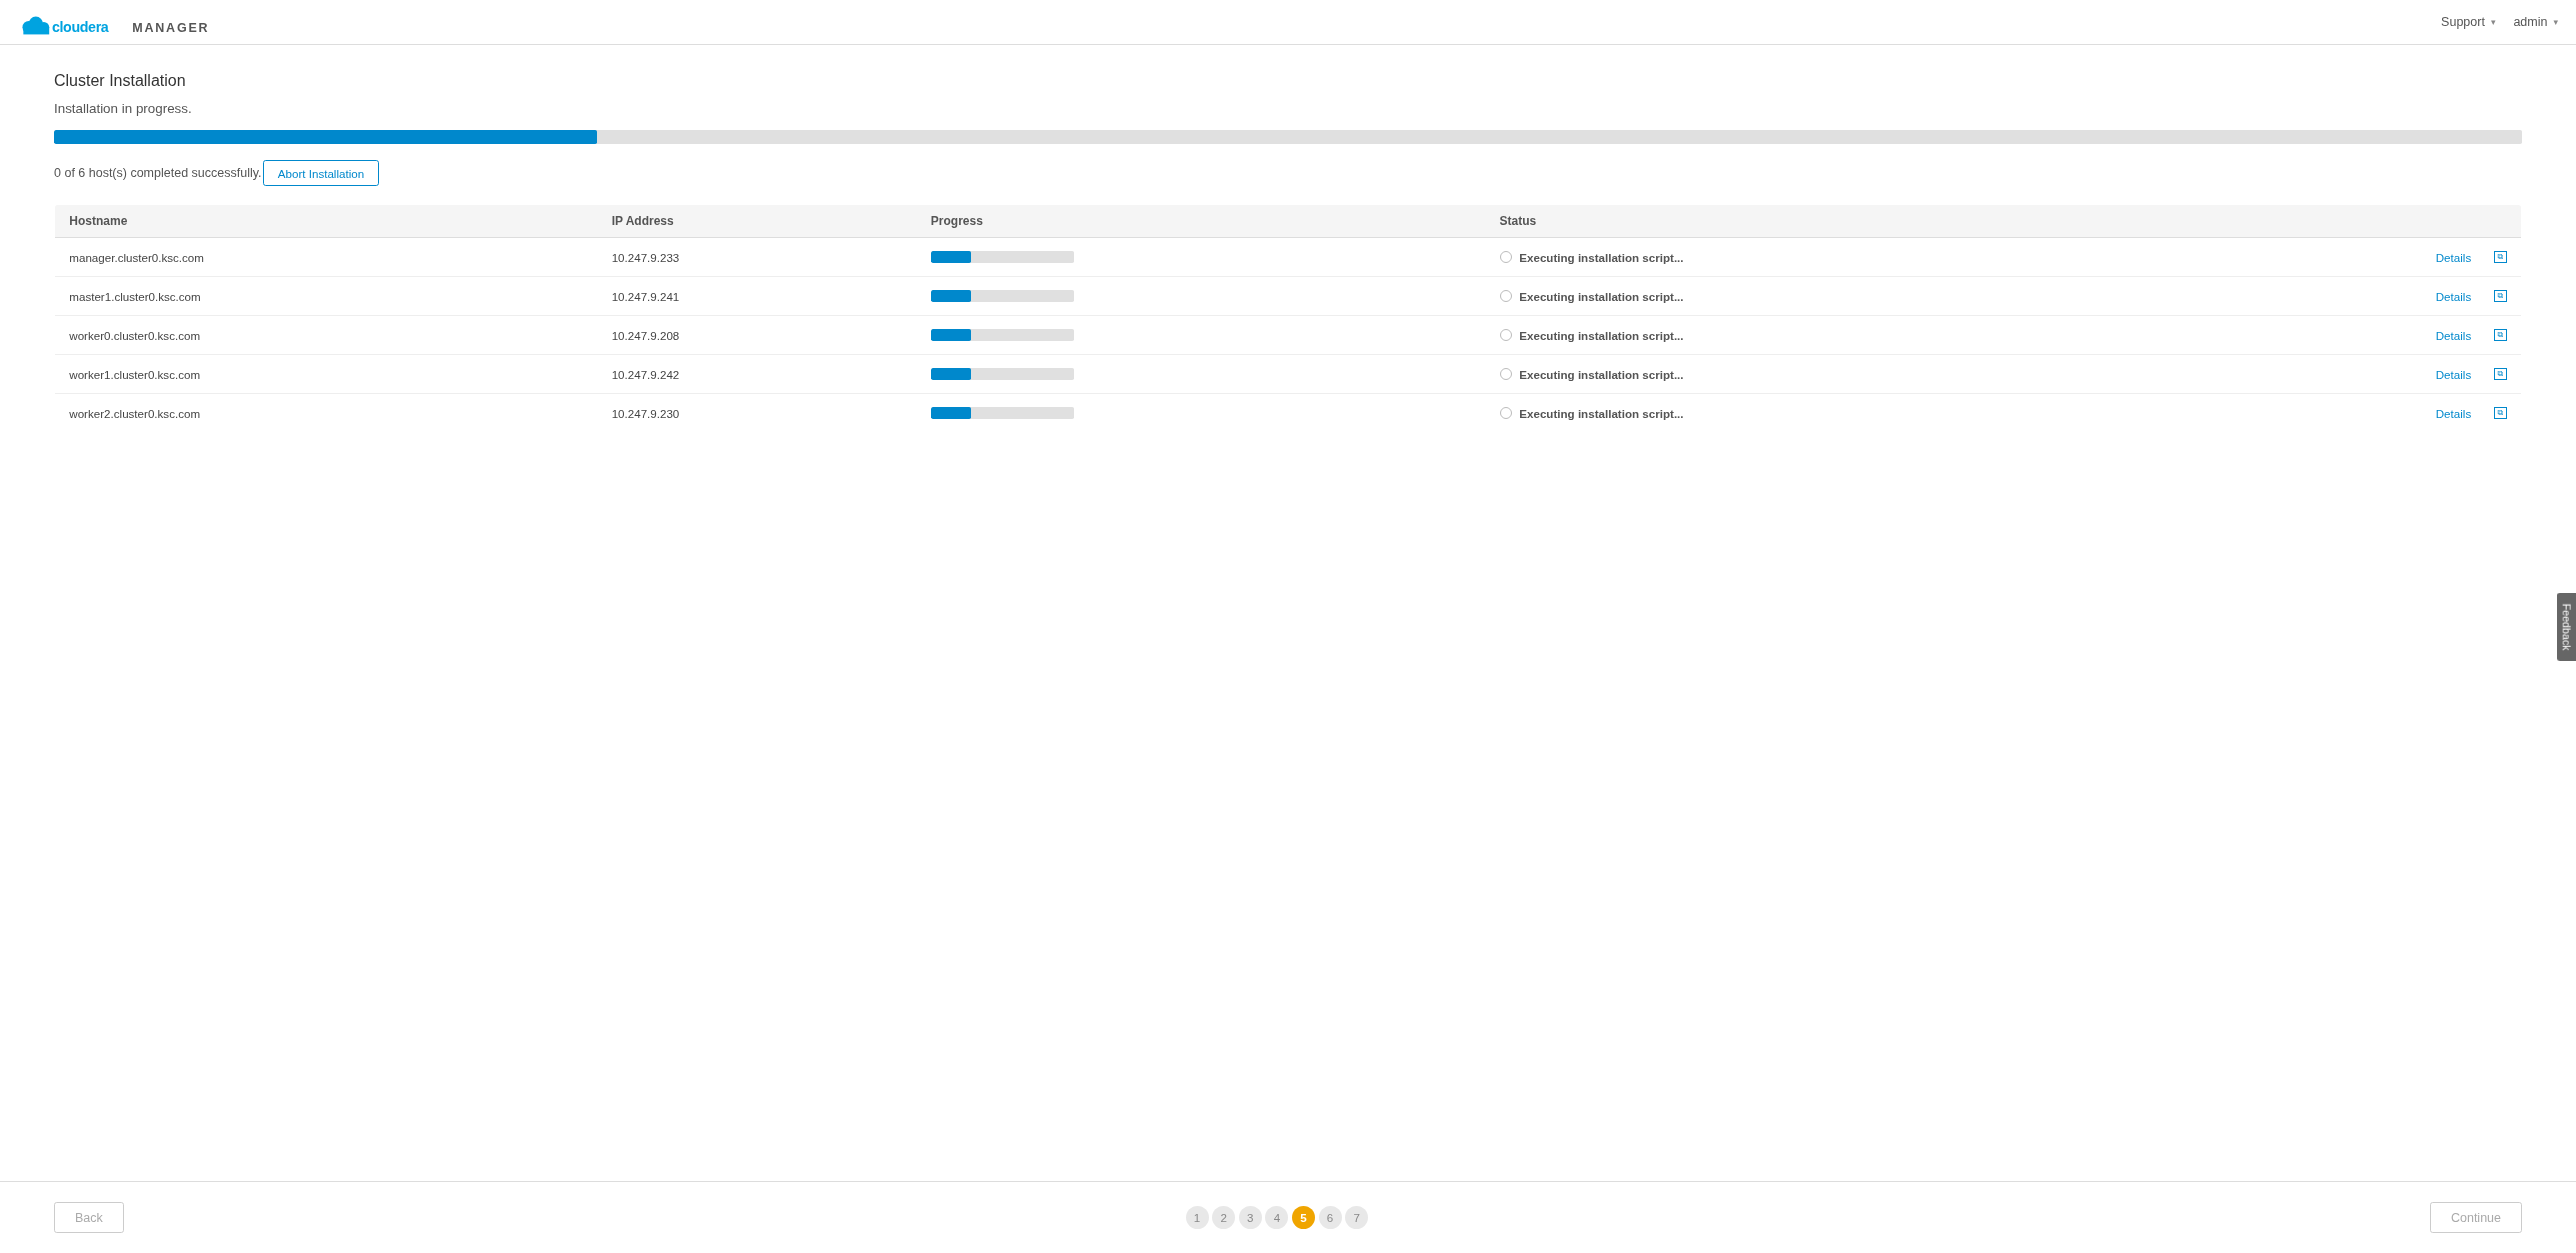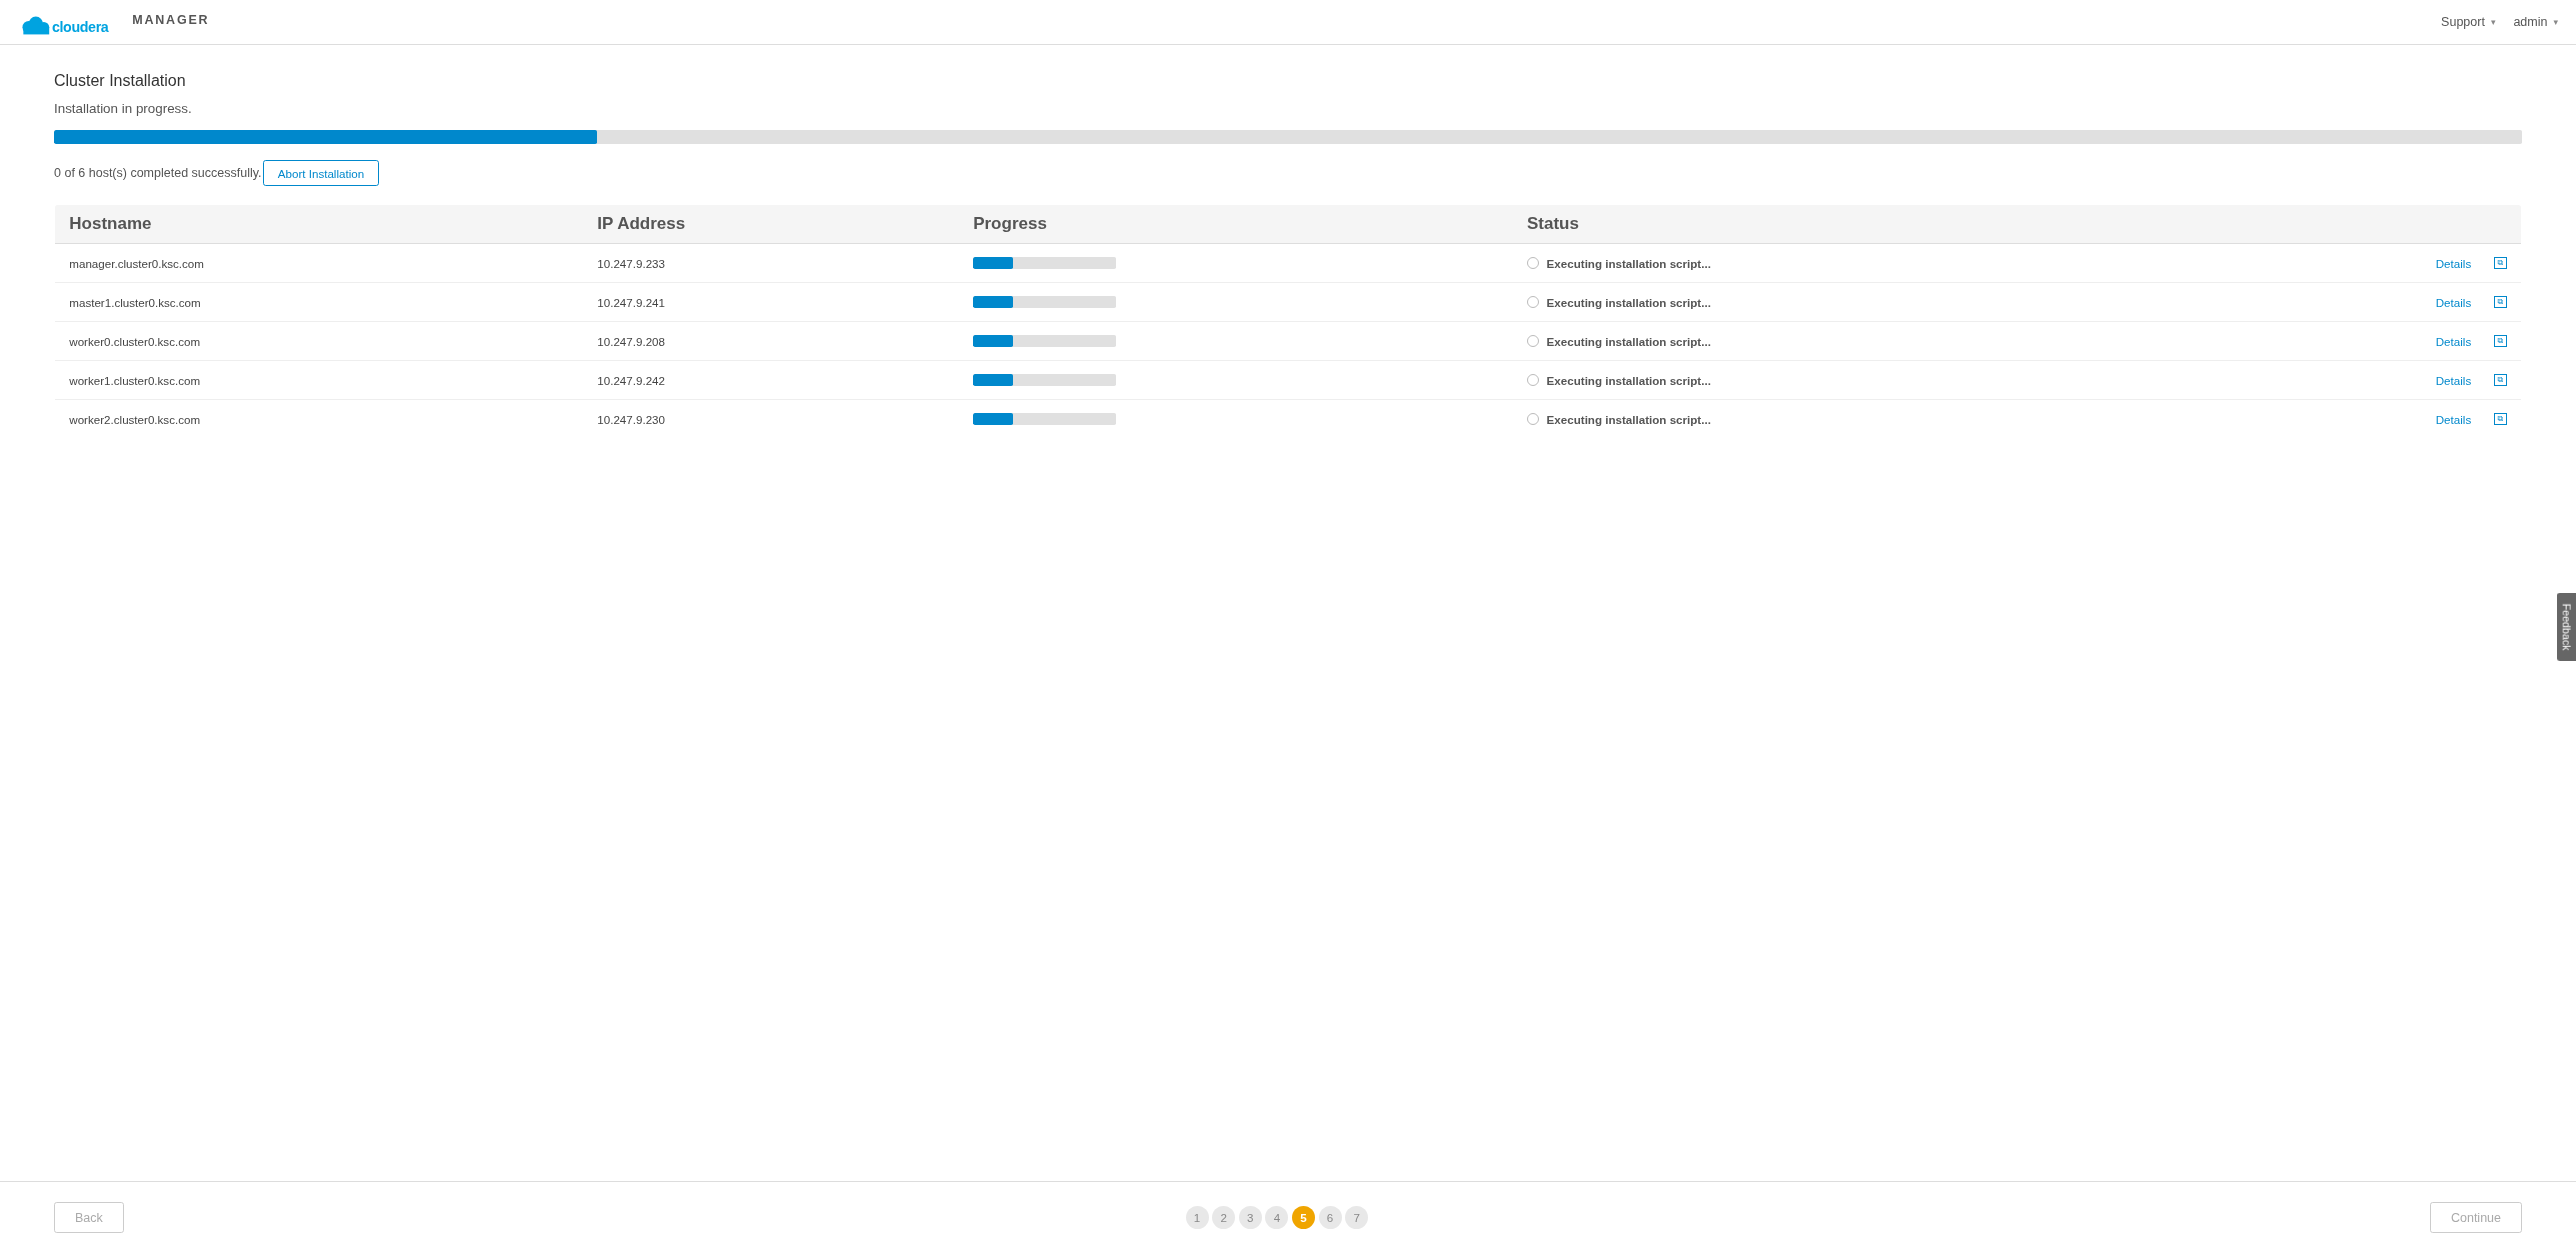--- a/index.html
+++ b/index.html
@@ -18,21 +18,21 @@
       display: flex;
       align-items: center;
       justify-content: space-between;
       padding: 0 18px;
       position: fixed;
       top: 0; left: 0; right: 0;
       z-index: 100;
     }
     .logo {
       display: flex;
-      align-items: flex-start;
+      align-items: center;
       gap: 3.6px;
       margin-top: 12px;
     }
     .logo-cloudera {
       font-size: 20px;
       font-weight: bold;
       color: #00a3e0;
       letter-spacing: -0.4px;
     }
     .logo-manager {
@@ -121,21 +121,21 @@
       border: 0.9px solid #ddd;
       border-radius: 3.6px;
       overflow: hidden;
     }
     .install-table th {
       background: #f5f5f5;
       border-bottom: 0.9px solid #ddd;
       padding: 9px 14.3px;
       text-align: left;
       font-weight: 600;
-      font-size: 17px;
+      font-size: 12px;
       color: #555;
     }
     .install-table td {
       padding: 12.5px 14.3px;
       border-bottom: 0.9px solid #eee;
       font-size: 11.6px;
       color: #444;
       vertical-align: middle;
     }
     .install-table tr:last-child td { border-bottom: none; }

